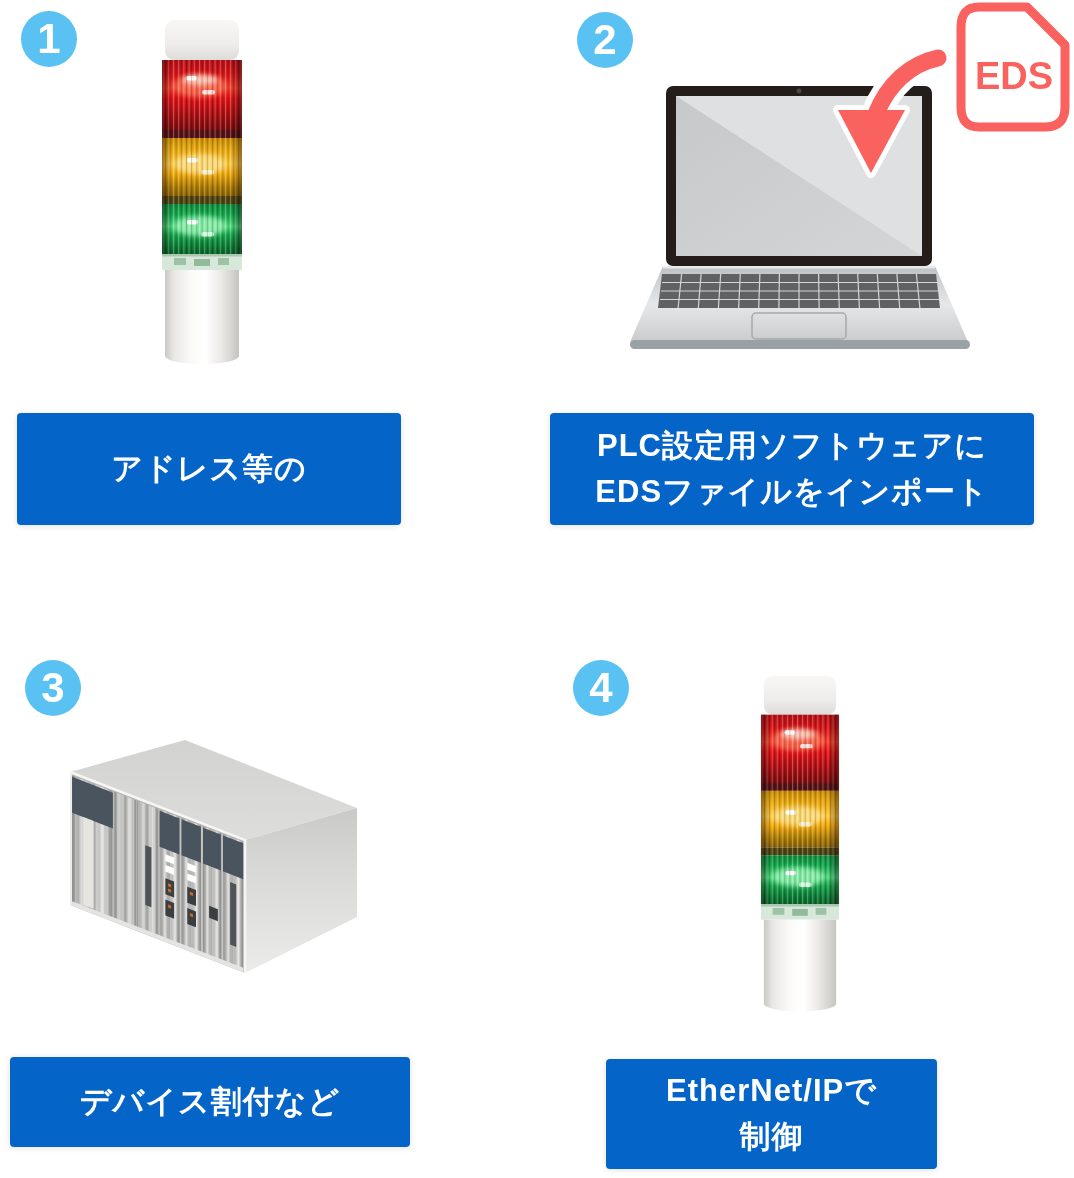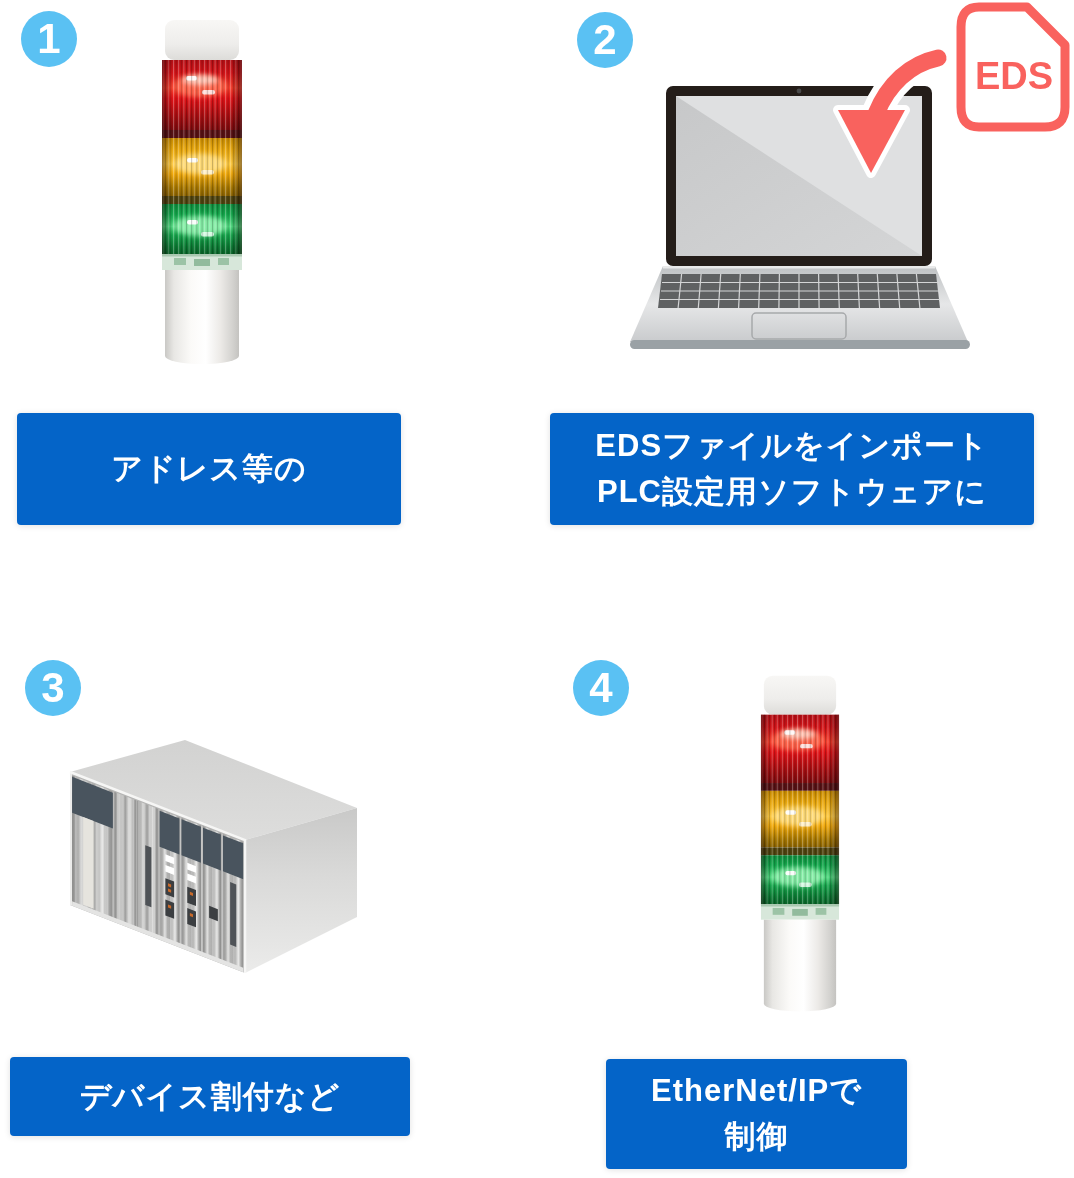--- a/index.html
+++ b/index.html
@@ -184,22 +184,22 @@
     <path d="M108,18 C80,24 58,44 46,74" fill="none" stroke="#ffffff" stroke-width="30" stroke-linecap="round"></path>
     <polygon points="8,70 75,70 41,133" fill="#f9625e" stroke="#ffffff" stroke-width="10" stroke-linejoin="round"></polygon>
     <path d="M108,18 C80,24 58,44 46,74" fill="none" stroke="#f9625e" stroke-width="17" stroke-linecap="round"></path>
     <polygon points="8,70 75,70 41,133" fill="#f9625e"></polygon>
   </svg>
   <svg class="abs" style="left:955px;top:1px;" width="116" height="132" viewBox="0 0 116 132">
     <path d="M 24 6 H 72 L 110 44 V 106 Q 110 126 90 126 H 24 Q 6 126 6 106 V 26 Q 6 6 24 6 Z" fill="#ffffff" stroke="#f9625e" stroke-width="9" stroke-linejoin="round"></path>
     <text x="59" y="88" text-anchor="middle" font-family="Liberation Sans, sans-serif" font-size="38" font-weight="bold" fill="#f9625e">EDS</text>
   </svg>
   <div class="step-label" style="left:550px;top:413px;width:484px;height:112px;">
+    <div>PLC設定用ソフトウェアに</div>
     <div>EDSファイルをインポート</div>
-    <div>PLC設定用ソフトウェアに</div>
   </div>
 
   <div class="badge" style="left:25px;top:660px;">
     <span>3</span>
   </div>
   <svg class="abs" style="left:62px;top:735px;" width="300" height="245" viewBox="0 0 300 245">
     <polygon points="8,37 123,5 295,73 183,105" fill="url(#topG)"></polygon>
     <polygon points="183,105 295,73 295,182 183,238" fill="url(#rightG)"></polygon>
     <polygon points="8,37 183,105 183,238 8,170" fill="#b5b5b4"></polygon>
     <g transform="matrix(175,68,0,133,8,37)">
@@ -233,28 +233,28 @@
       <rect x="0.670" y="0.42" width="0.05" height="0.05" fill="#ffffff"></rect>
       <rect x="0.670" y="0.52" width="0.05" height="0.12" fill="#3c3f42"></rect>
       <rect x="0.685" y="0.55" width="0.018" height="0.022" fill="#c96a2a"></rect>
       <rect x="0.670" y="0.68" width="0.05" height="0.12" fill="#3c3f42"></rect>
       <rect x="0.685" y="0.71" width="0.018" height="0.022" fill="#c96a2a"></rect>
       <rect x="0.795" y="0.60" width="0.05" height="0.09" fill="#3c3f42"></rect>
       <rect x="0.012" y="0.965" width="0.978" height="0.035" fill="#e4e4e3"></rect>
     </g>
     <polyline points="8,37 183,105 183,238" fill="none" stroke="#f6f6f5" stroke-width="2.5"></polyline>
   </svg>
-  <div class="step-label" style="left:10px;top:1057px;width:400px;height:79px;">
+  <div class="step-label" style="left:10px;top:1057px;width:400px;height:90px;">
     <div>デバイス割付など</div>
   </div>
 
   <div class="badge" style="left:573px;top:660px;">
     <span>4</span>
   </div>
   <svg class="abs" style="left:759px;top:673px;" width="82" height="345" viewBox="0 0 84 352">
     <use href="#towerDef"></use>
   </svg>
-  <div class="step-label" style="left:606px;top:1059px;width:301px;height:110px;">
+  <div class="step-label" style="left:606px;top:1059px;width:331px;height:110px;">
     <div>EtherNet/IPで</div>
     <div>制御</div>
   </div>
 
 </div>
 
 </body></html>

